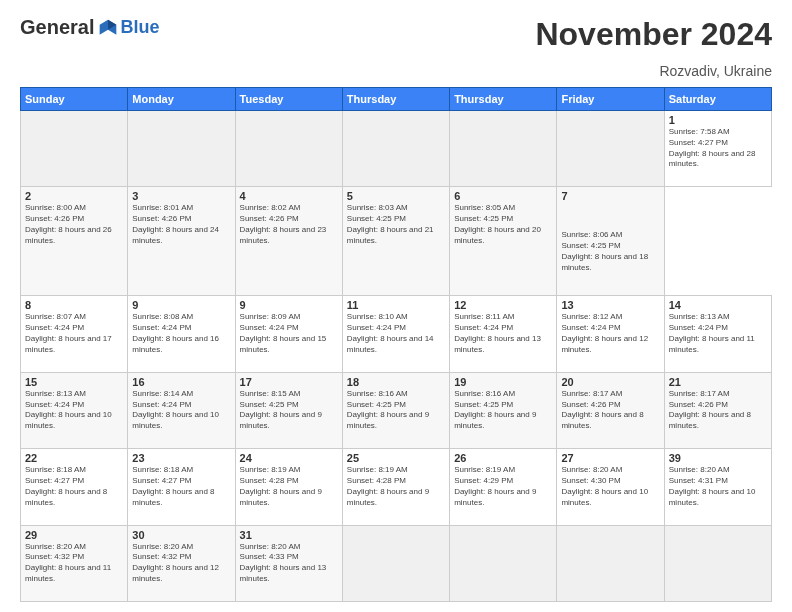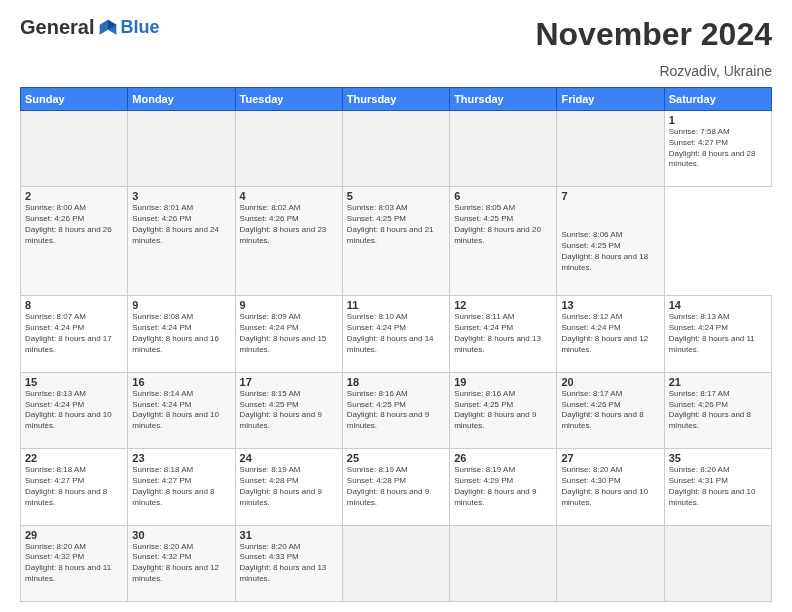--- a/index.html
+++ b/index.html
@@ -312,21 +312,21 @@
 Sunset: 4:29 PM
 Daylight: 8 hours and 9 minutes.</div>
           </td>
           <td>
             <span class="day-number">27</span>
             <div class="day-info" style="white-space: pre-line;">Sunrise: 8:20 AM
 Sunset: 4:30 PM
 Daylight: 8 hours and 10 minutes.</div>
           </td>
           <td>
-            <span class="day-number">35</span>
+            <span class="day-number">39</span>
             <div class="day-info" style="white-space: pre-line;">Sunrise: 8:20 AM
 Sunset: 4:31 PM
 Daylight: 8 hours and 10 minutes.</div>
           </td>
         </tr>
         <tr>
           <td>
             <span class="day-number">29</span>
             <div class="day-info" style="white-space: pre-line;">Sunrise: 8:20 AM
 Sunset: 4:32 PM

